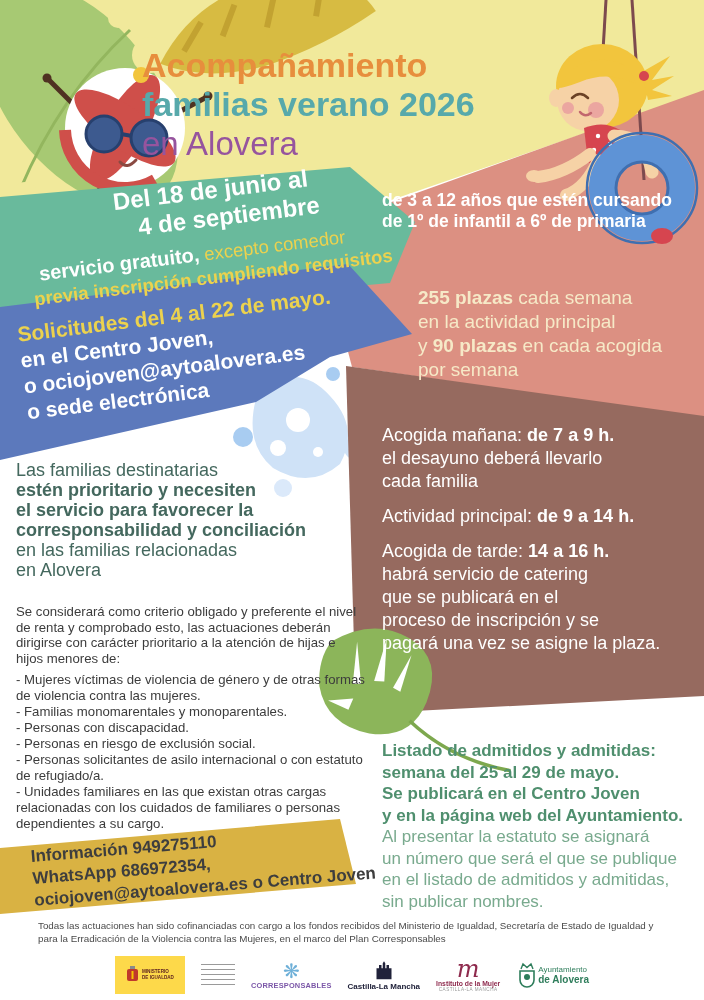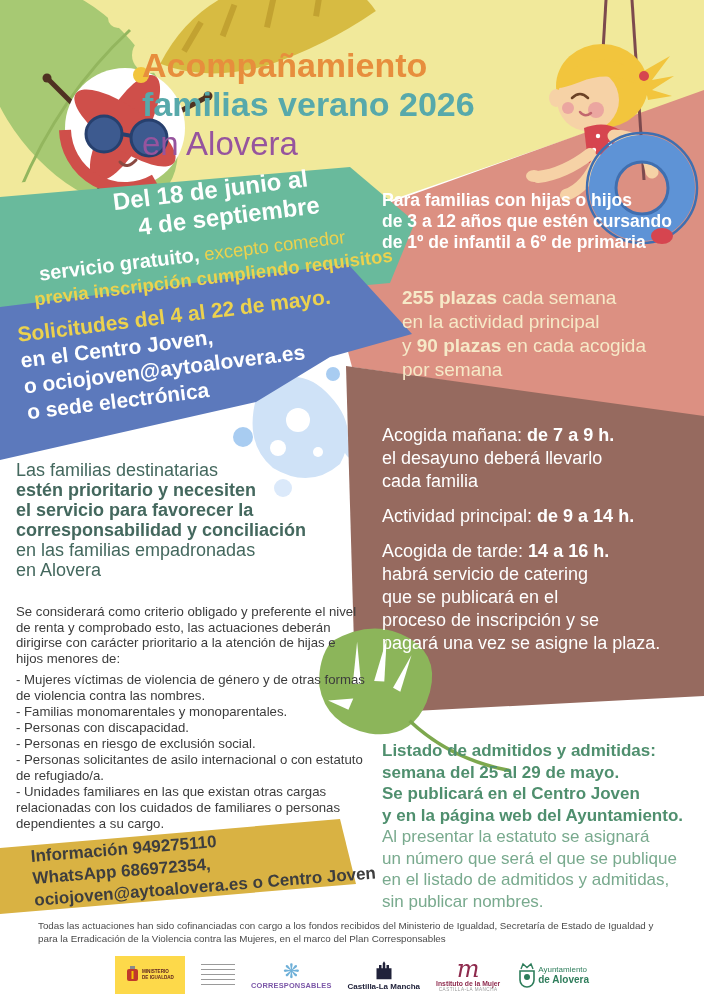--- a/index.html
+++ b/index.html
@@ -28,21 +28,21 @@
   .dates .free .note{font-weight:normal;color:#ecd24e;font-size:18.5px;}
   .dates .req{padding-left:6px;font-weight:bold;color:#ecd24e;font-size:18.5px;line-height:23px;}
 
   
   .solic{left:16px;top:322px;width:400px;transform:rotate(-7deg);transform-origin:0 0;
          font-size:21px;font-weight:bold;line-height:26px;color:#fff;}
   .solic .y{color:#ecd24e;}
 
   
   .aud-head{left:382px;top:190px;width:318px;color:#fff;font-weight:bold;font-size:17.5px;line-height:21px;}
-  .plazas{left:402px;top:286px;width:286px;color:#f6e9c7;font-size:19px;line-height:24px;}
+  .plazas{left:418px;top:286px;width:286px;color:#f6e9c7;font-size:19px;line-height:24px;}
 
   
   .sched{left:382px;top:424px;width:322px;color:#fff;font-size:18px;line-height:23px;}
   .sched .gap{height:12px;}
 
   
   .fam{left:16px;top:460px;width:345px;color:#44685e;font-size:18px;line-height:20px;}
   .fam .bold{font-weight:bold;}
 
   .intro{left:16px;top:604px;width:350px;color:#3c3c3c;font-size:13.2px;line-height:15.5px;}
@@ -187,21 +187,20 @@
 </div>
 
 <div class="txt solic">
   <div class="y nw">Solicitudes del 4 al 22 de mayo.</div>
   <div class="nw">en el Centro Joven,</div>
   <div class="nw">o ociojoven@aytoalovera.es</div>
   <div class="nw">o sede electrónica</div>
 </div>
 
 <div class="txt aud-head">
-  <div class="nw">Para familias con hijas o hijos</div>
   <div class="nw">de 3 a 12 años que estén cursando</div>
   <div class="nw">de 1º de infantil a 6º de primaria</div>
 </div>
 
 <div class="txt plazas">
   <div class="nw"><b>255 plazas</b><span> cada semana</span></div>
   <div class="nw">en la actividad principal</div>
   <div class="nw"><span>y </span><b>90 plazas</b><span> en cada acogida</span></div>
   <div class="nw">por semana</div>
 </div>
@@ -218,28 +217,28 @@
   <div class="nw">que se publicará en el</div>
   <div class="nw">proceso de inscripción y se</div>
   <div class="nw">pagará una vez se asigne la plaza.</div>
 </div>
 
 <div class="txt fam">
   <div class="nw">Las familias destinatarias</div>
   <div class="nw bold">estén prioritario y necesiten</div>
   <div class="nw bold">el servicio para favorecer la</div>
   <div class="nw bold">corresponsabilidad y conciliación</div>
-  <div class="nw">en las familias empadronadas</div>
+  <div class="nw">en las familias relacionadas</div>
   <div class="nw">en Alovera</div>
 </div>
 
 <div class="txt intro">Se considerará como criterio obligado y preferente el nivel de renta y comprobado esto, las actuaciones deberán dirigirse con carácter prioritario a la atención de hijas e hijos menores de:</div>
 
 <div class="txt clist">
-  <div>- Mujeres víctimas de violencia de género y de otras formas de violencia contra las nombres.</div>
+  <div>- Mujeres víctimas de violencia de género y de otras formas de violencia contra las mujeres.</div>
   <div>- Familias monomarentales y monoparentales.</div>
   <div>- Personas con discapacidad.</div>
   <div>- Personas en riesgo de exclusión social.</div>
   <div>- Personas solicitantes de asilo internacional o con estatuto de refugiado/a.</div>
   <div>- Unidades familiares en las que existan otras cargas relacionadas con los cuidados de familiares o personas dependientes a su cargo.</div>
 </div>
 
 <div class="txt admis">
   <div class="b nw">Listado de admitidos y admitidas:</div>
   <div class="b nw">semana del 25 al 29 de mayo.</div>

